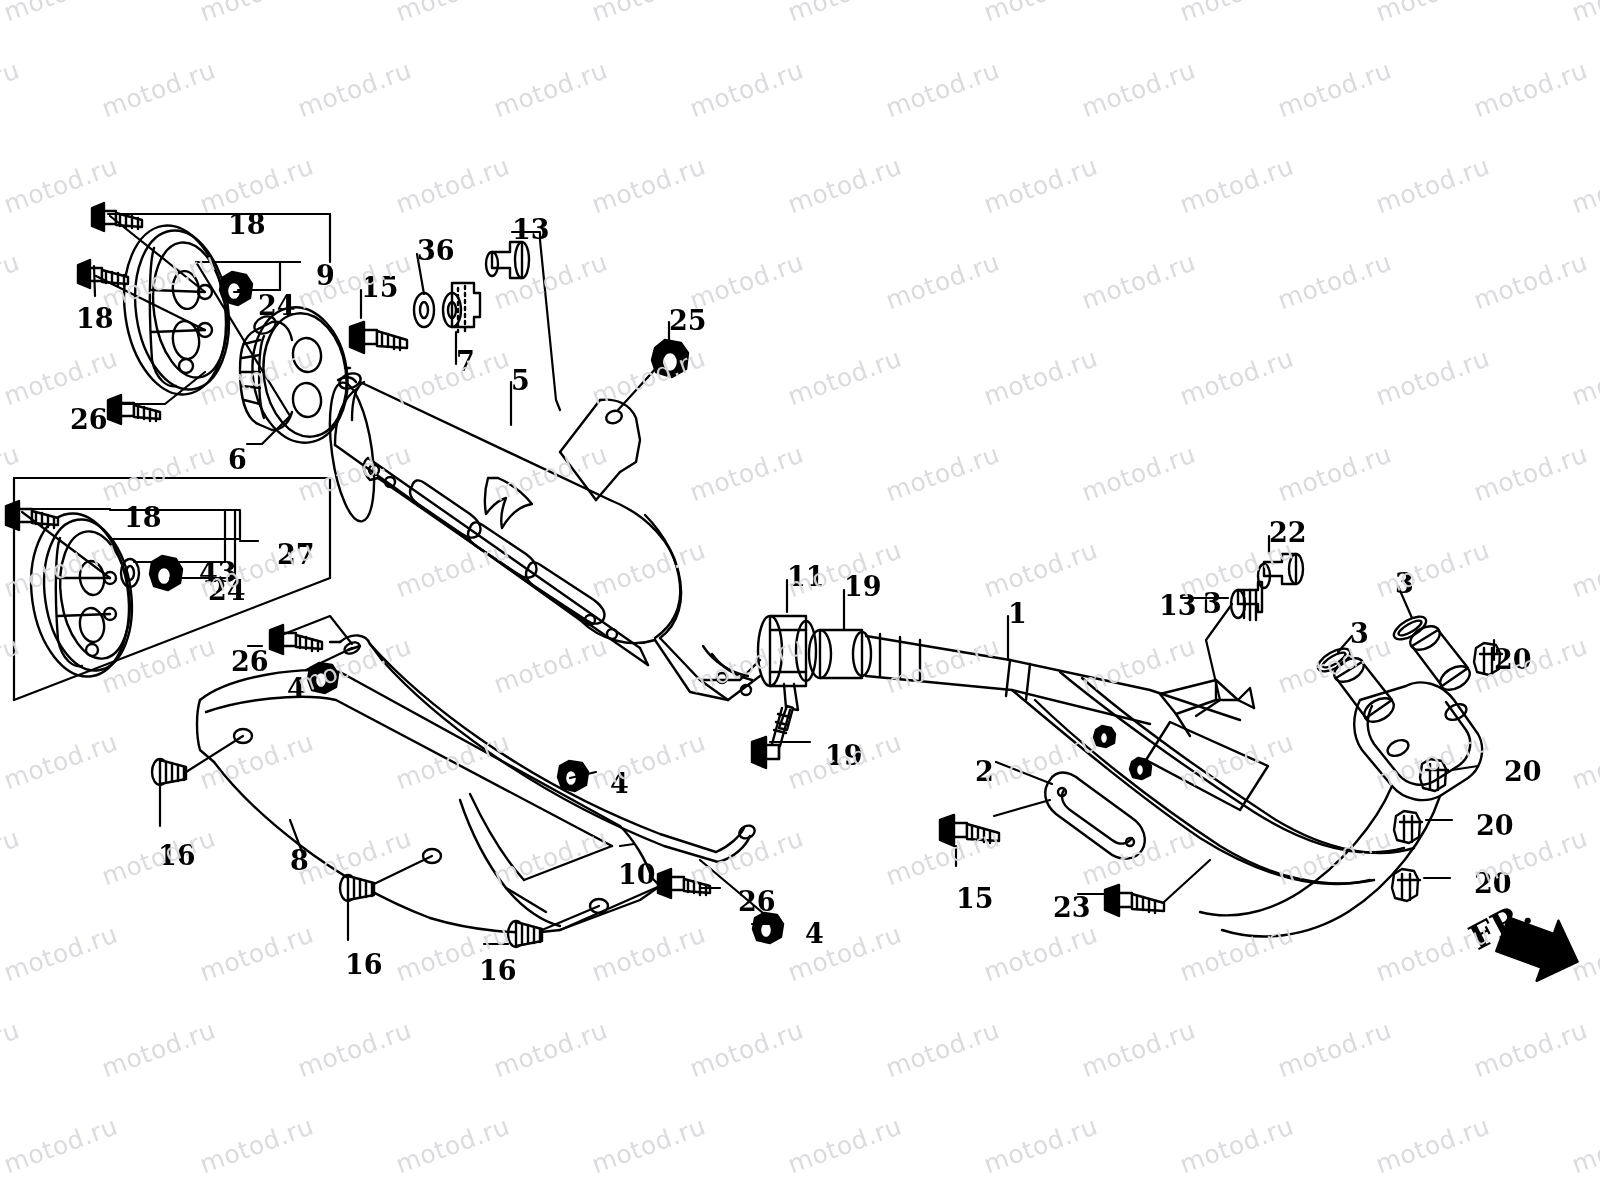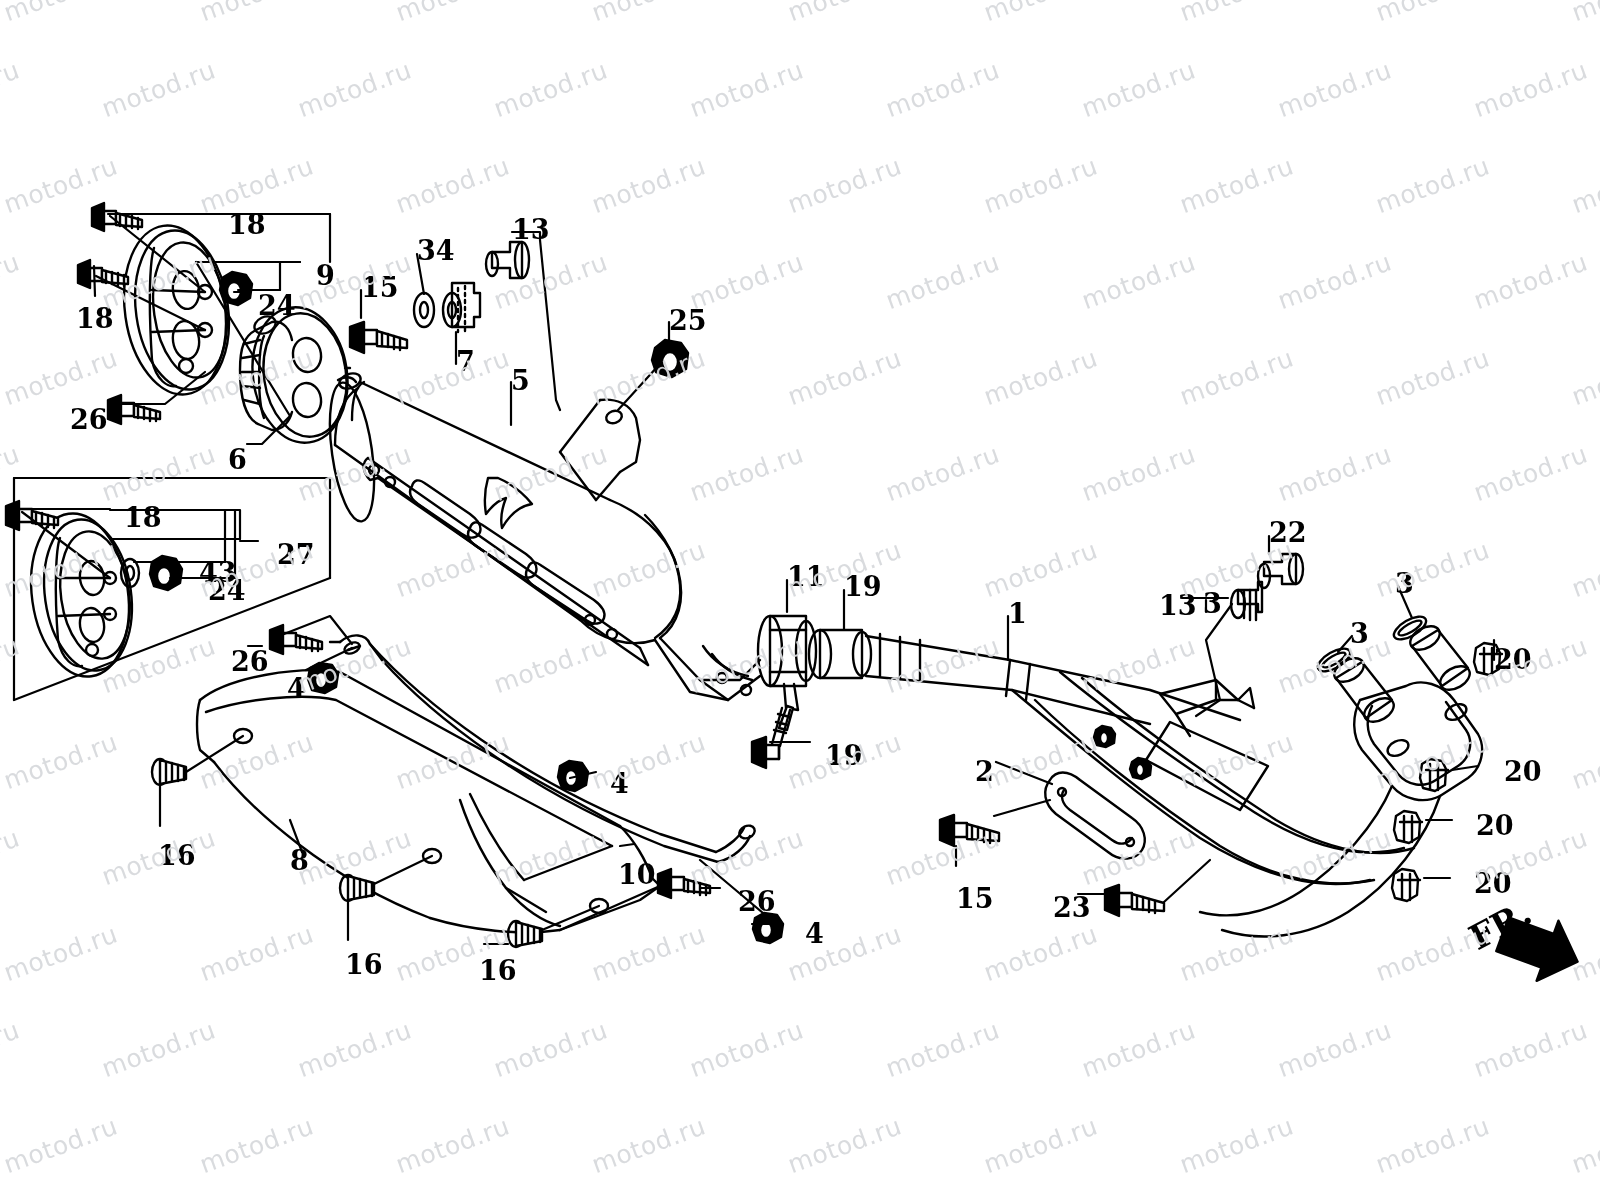--- a/index.html
+++ b/index.html
@@ -532,21 +532,21 @@
       <div class="lbl" style="left: 479px; top: 957px;">16</div>
       <div class="lbl" style="left: 361px; top: 274px;">15</div>
       <div class="lbl" style="left: 228px; top: 211px;">18</div>
       <div class="lbl" style="left: 76px; top: 305px;">18</div>
       <div class="lbl" style="left: 124px; top: 504px;">18</div>
       <div class="lbl" style="left: 825px; top: 742px;">19</div>
       <div class="lbl" style="left: 1494px; top: 646px;">20</div>
       <div class="lbl" style="left: 1504px; top: 758px;">20</div>
       <div class="lbl" style="left: 1476px; top: 812px;">20</div>
       <div class="lbl" style="left: 1474px; top: 870px;">20</div>
-      <div class="lbl" style="left: 417px; top: 237px;">34</div>
+      <div class="lbl" style="left: 417px; top: 237px;">36</div>
       <div class="lbl" style="left: 1269px; top: 519px; text-align: right;">22</div>
       <div class="lbl" style="left: 1053px; top: 894px;">23</div>
       <div class="lbl" style="left: 258px; top: 292px;">24</div>
       <div class="lbl" style="left: 208px; top: 577px;">24</div>
       <div class="lbl" style="left: 669px; top: 307px;">25</div>
       <div class="lbl" style="left: 70px; top: 406px;">26</div>
       <div class="lbl" style="left: 231px; top: 648px;">26</div>
       <div class="lbl" style="left: 738px; top: 888px;">26</div>
       <div class="lbl" style="left: 277px; top: 541px;">27</div>
       <div class="lbl" style="left: 199px; top: 559px;">43</div>

